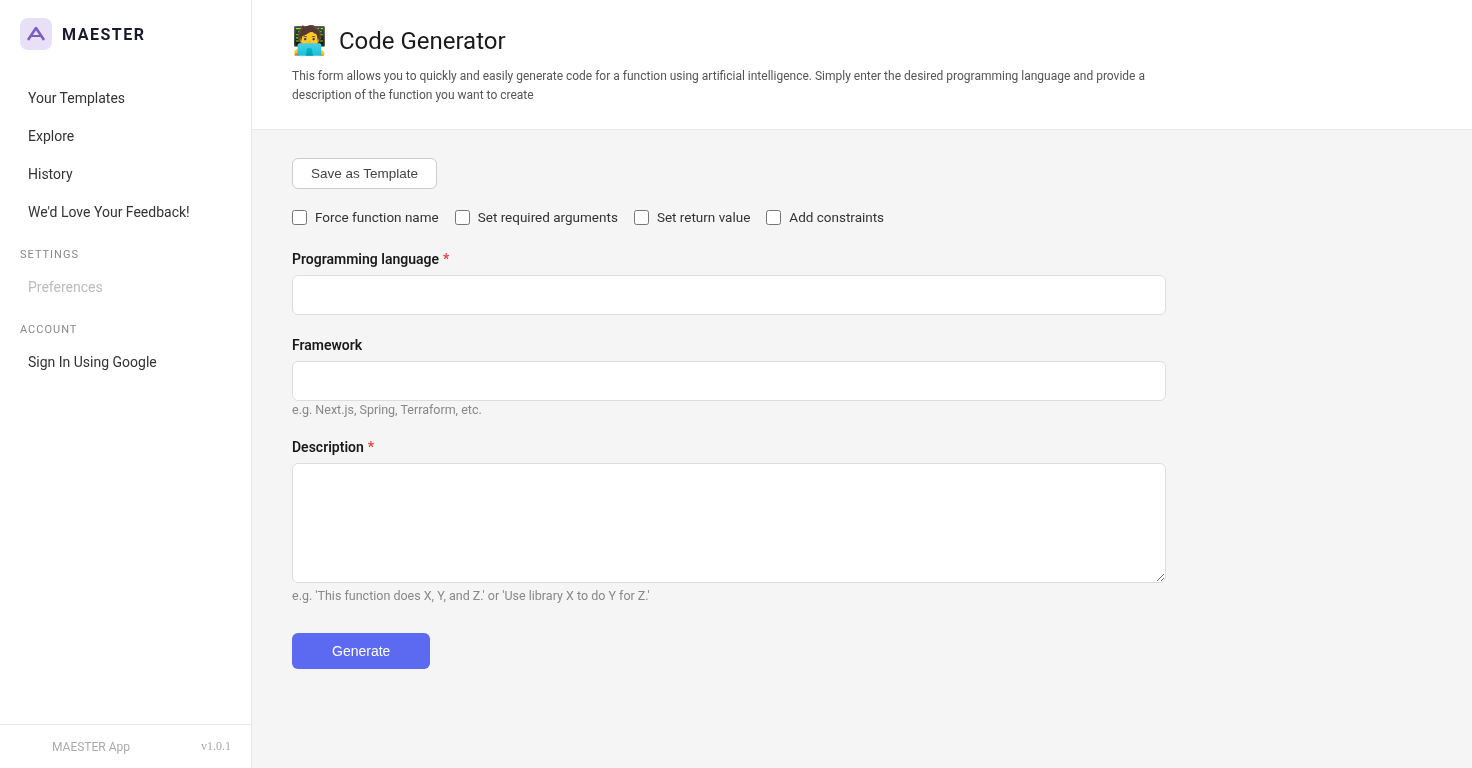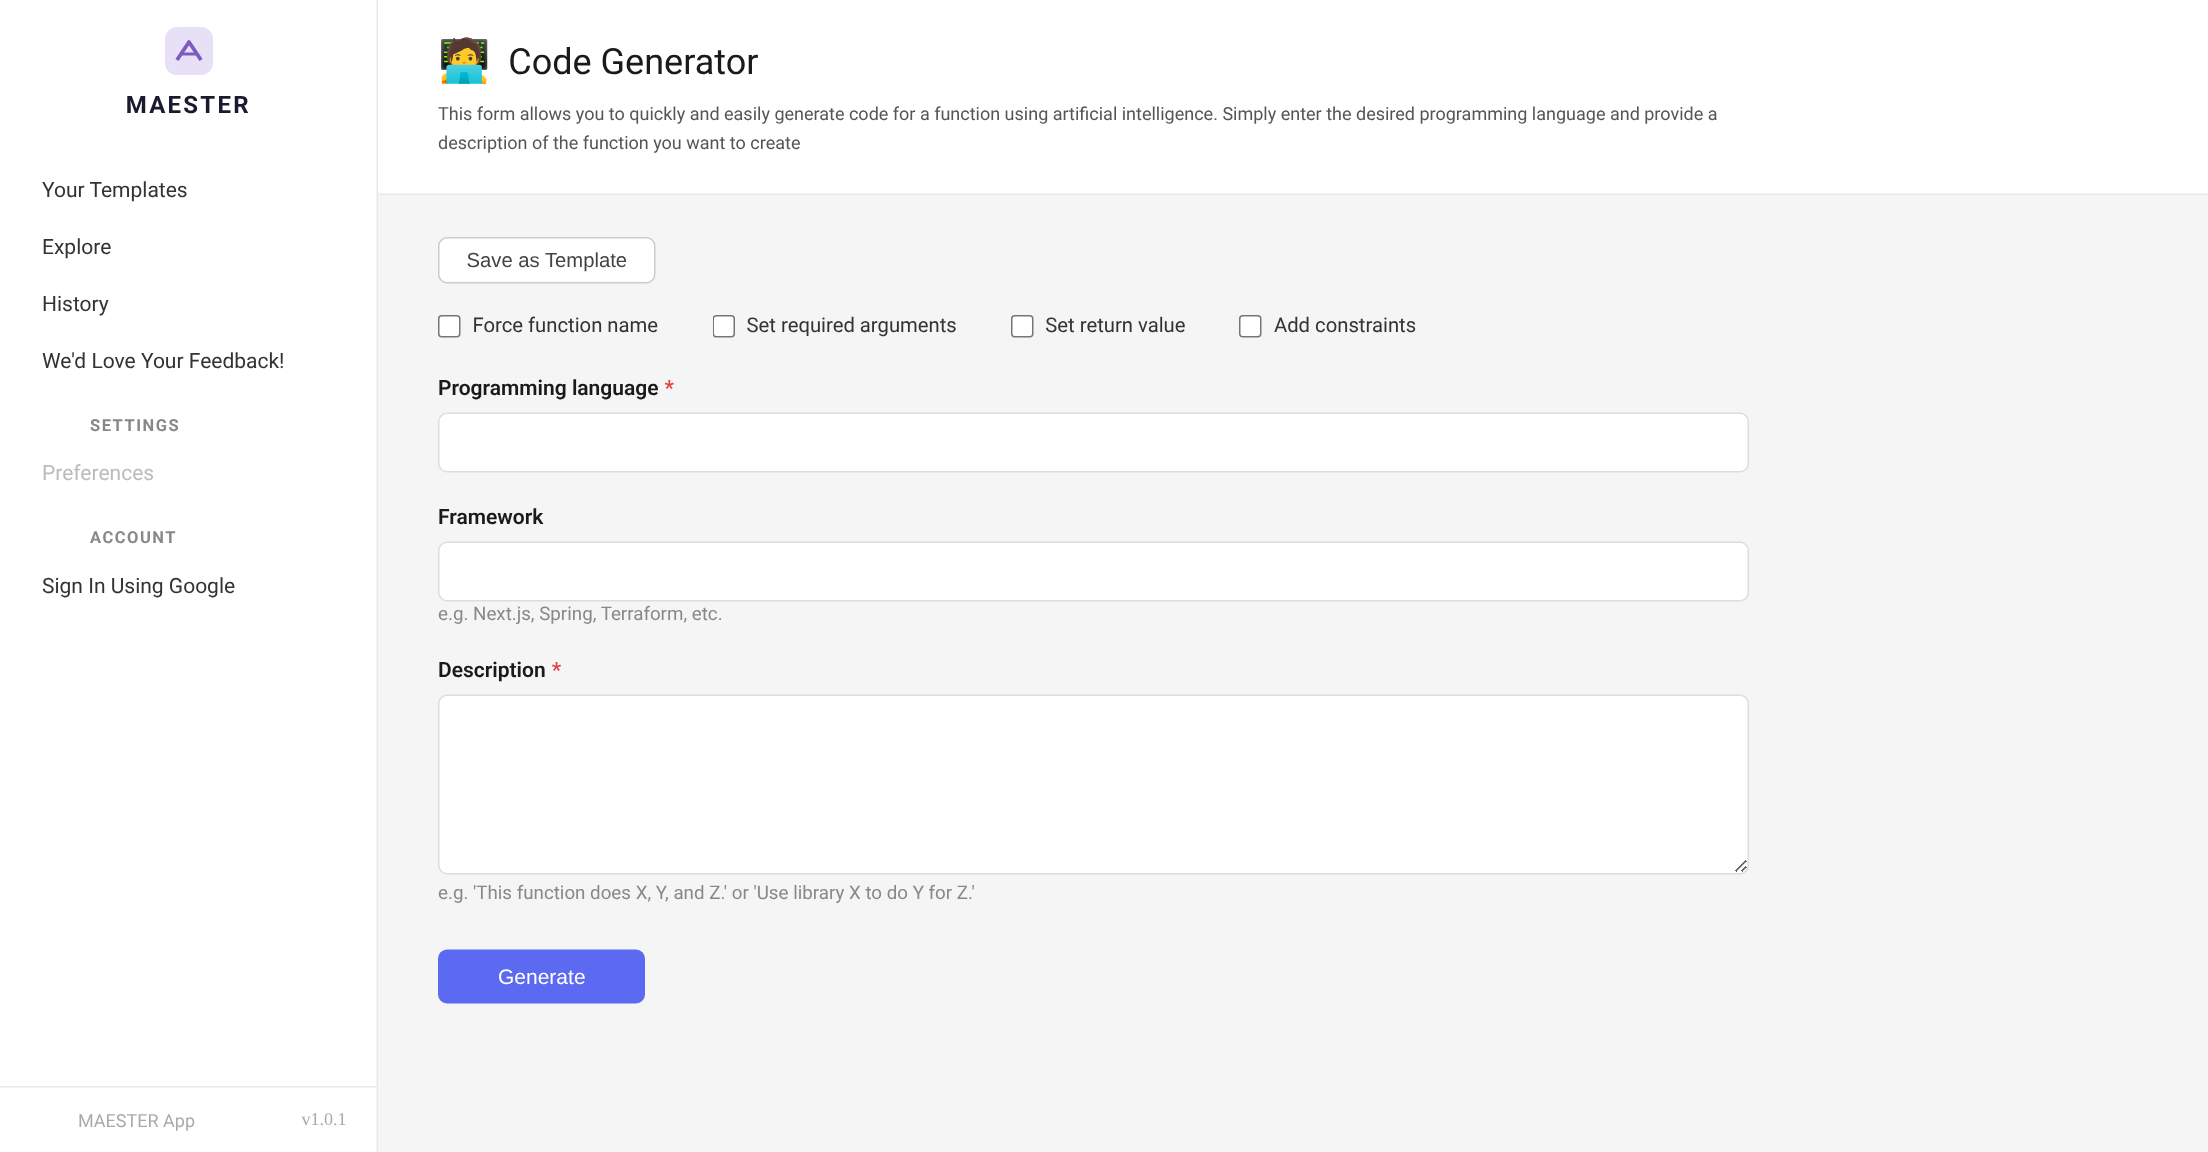--- a/index.html
+++ b/index.html
@@ -21,21 +21,20 @@
       display: flex;
       flex-direction: column;
       height: 768px;
     }
 
     .sidebar-logo {
       display: flex;
       align-items: center;
       gap: 10px;
       padding: 18px 20px;
-      flex-direction: column;
     }
 
     .logo-icon {
       width: 32px;
       height: 32px;
     }
 
     .logo-text {
       font-size: 16px;
       font-weight: 700;
@@ -53,25 +52,24 @@
       font-size: 14px;
       color: #333;
       cursor: pointer;
       border-radius: 6px;
       margin: 2px 8px;
     }
 
     .sidebar-section-label {
       padding: 16px 20px 6px 20px;
       font-size: 11px;
-      font-weight: 700;
+      font-weight: 400;
       color: #888;
       letter-spacing: 1px;
       text-transform: uppercase;
-      margin-left: 40px;
     }
 
     .nav-item.disabled {
       color: #bbb;
       cursor: default;
     }
 
     .sidebar-footer {
       padding: 14px 20px;
       border-top: 1px solid #e8e8e8;
@@ -140,21 +138,21 @@
       padding: 7px 18px;
       font-size: 13.5px;
       color: #444;
       cursor: pointer;
       margin-bottom: 20px;
     }
 
     .checkboxes-row {
       display: flex;
       align-items: center;
-      gap: 36px;
+      gap: 16px;
       margin-bottom: 26px;
     }
 
     .checkbox-label {
       display: flex;
       align-items: center;
       gap: 8px;
       font-size: 13.5px;
       color: #333;
       cursor: pointer;

